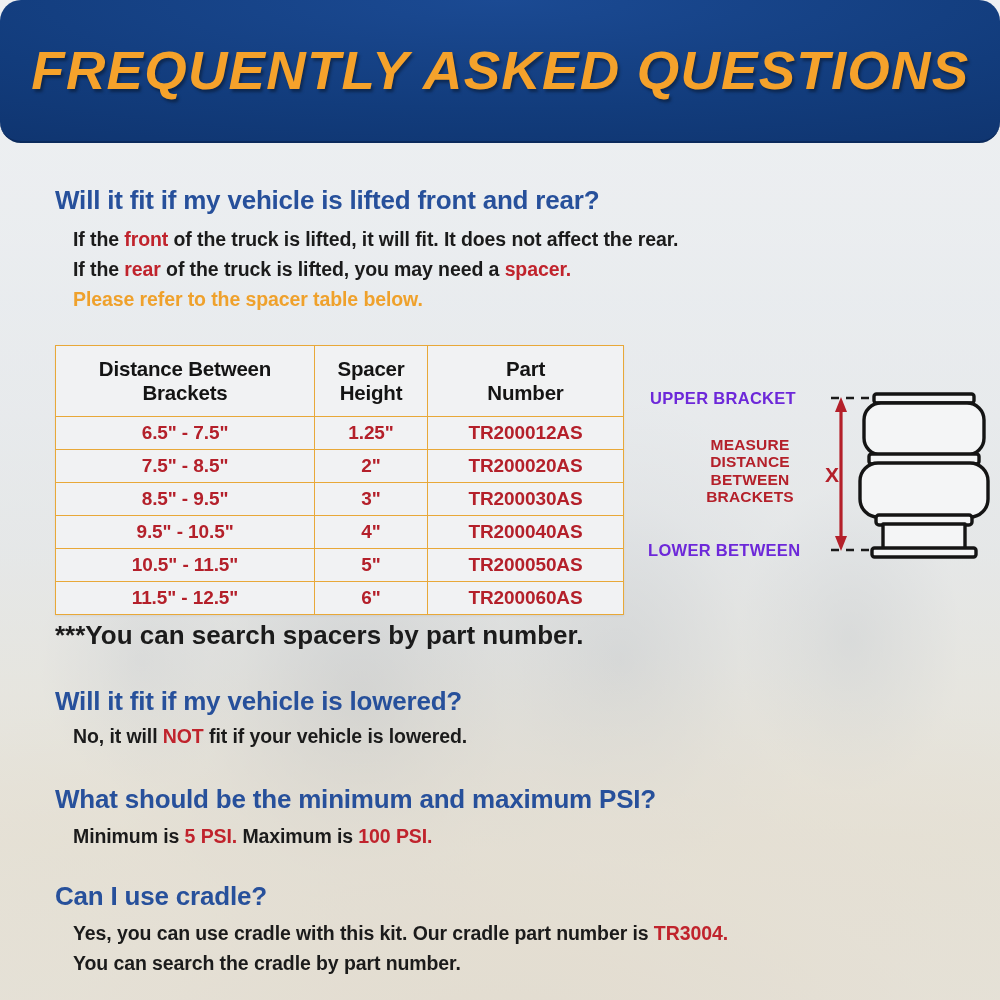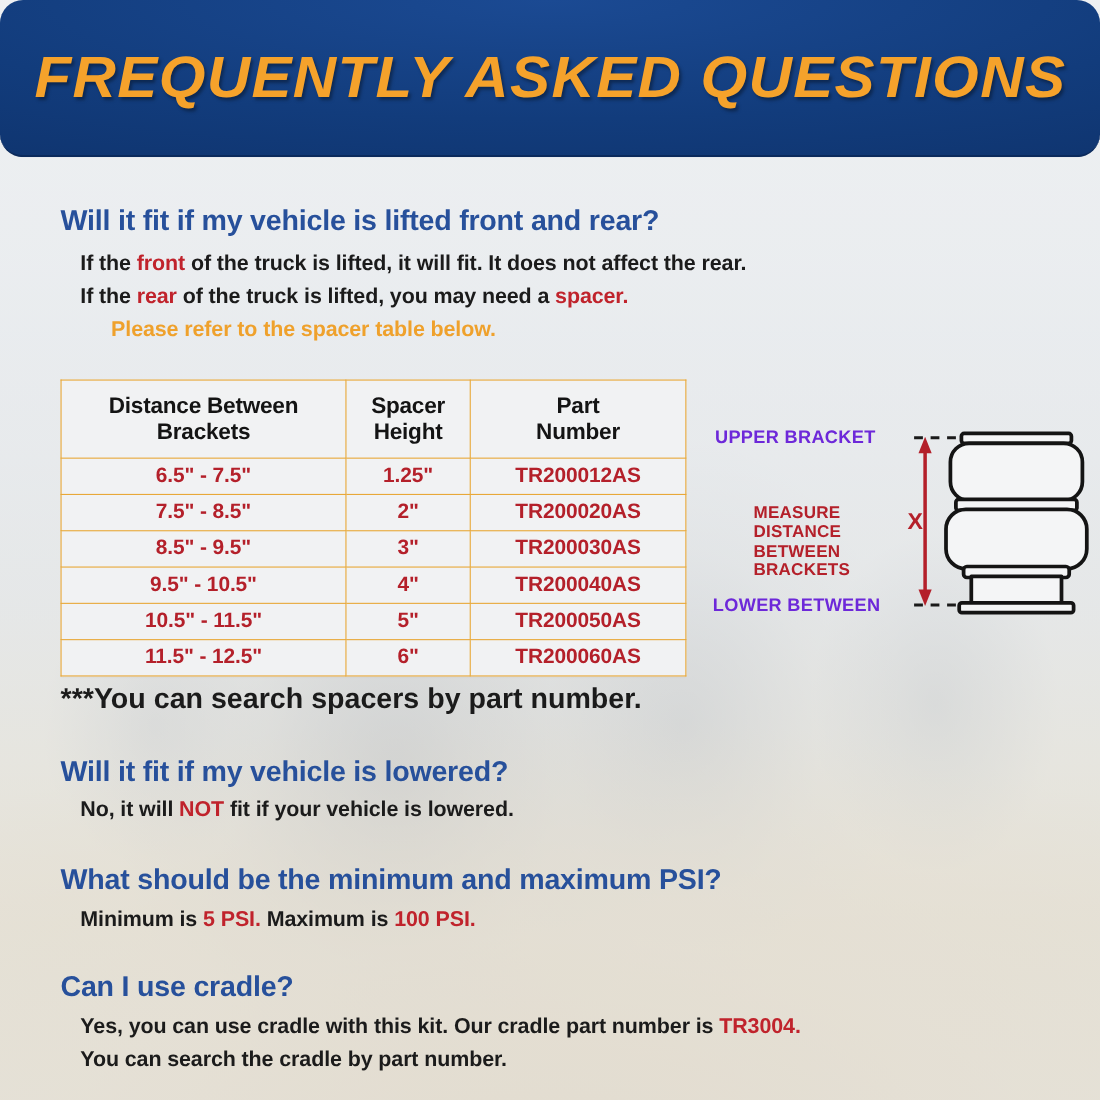--- a/index.html
+++ b/index.html
@@ -161,23 +161,22 @@
     letter-spacing: 0.3px;
     white-space: nowrap;
   }
   .diag-measure {
     position: absolute;
     color: #b4202a;
     font-size: 15.5px;
     font-weight: 700;
     letter-spacing: 0.2px;
     line-height: 1.12;
-    text-align: left;
+    text-align: center;
     width: 130px;
-    margin-top: 22px;
   }
   .diag-x {
     position: absolute;
     color: #b4202a;
     font-size: 21px;
     font-weight: 700;
   }
 </style>
 </head>
 <body>
@@ -193,21 +192,21 @@
 
   <div class="content">
 
     <div class="q-head" style="left:55px; top:35px;">Will it fit if my vehicle is lifted front and rear?</div>
     <div class="a-line" style="left:73px; top:108px;">
       <span>If the </span><span class="hl-red">rear</span><span> of the truck is lifted, you may need a </span><span class="hl-red">spacer.</span>
     </div>
     <div class="a-line" style="left:73px; top:78px;">
       <span>If the </span><span class="hl-red">front</span><span> of the truck is lifted, it will fit. It does not affect the rear.</span>
     </div>
-    <div class="a-line hl-orange" style="left:73px; top:138px;margin-left:28px;">Please refer to the spacer table below.</div>
+    <div class="a-line hl-orange" style="left:73px; top:138px;">Please refer to the spacer table below.</div>
 
     <table class="spacer-table">
       <thead>
         <tr>
           <th class="col-dist">
             <span>Distance Between</span><br>
             <span>Brackets</span>
           </th>
           <th class="col-sp">
             <span>Spacer</span><br>

